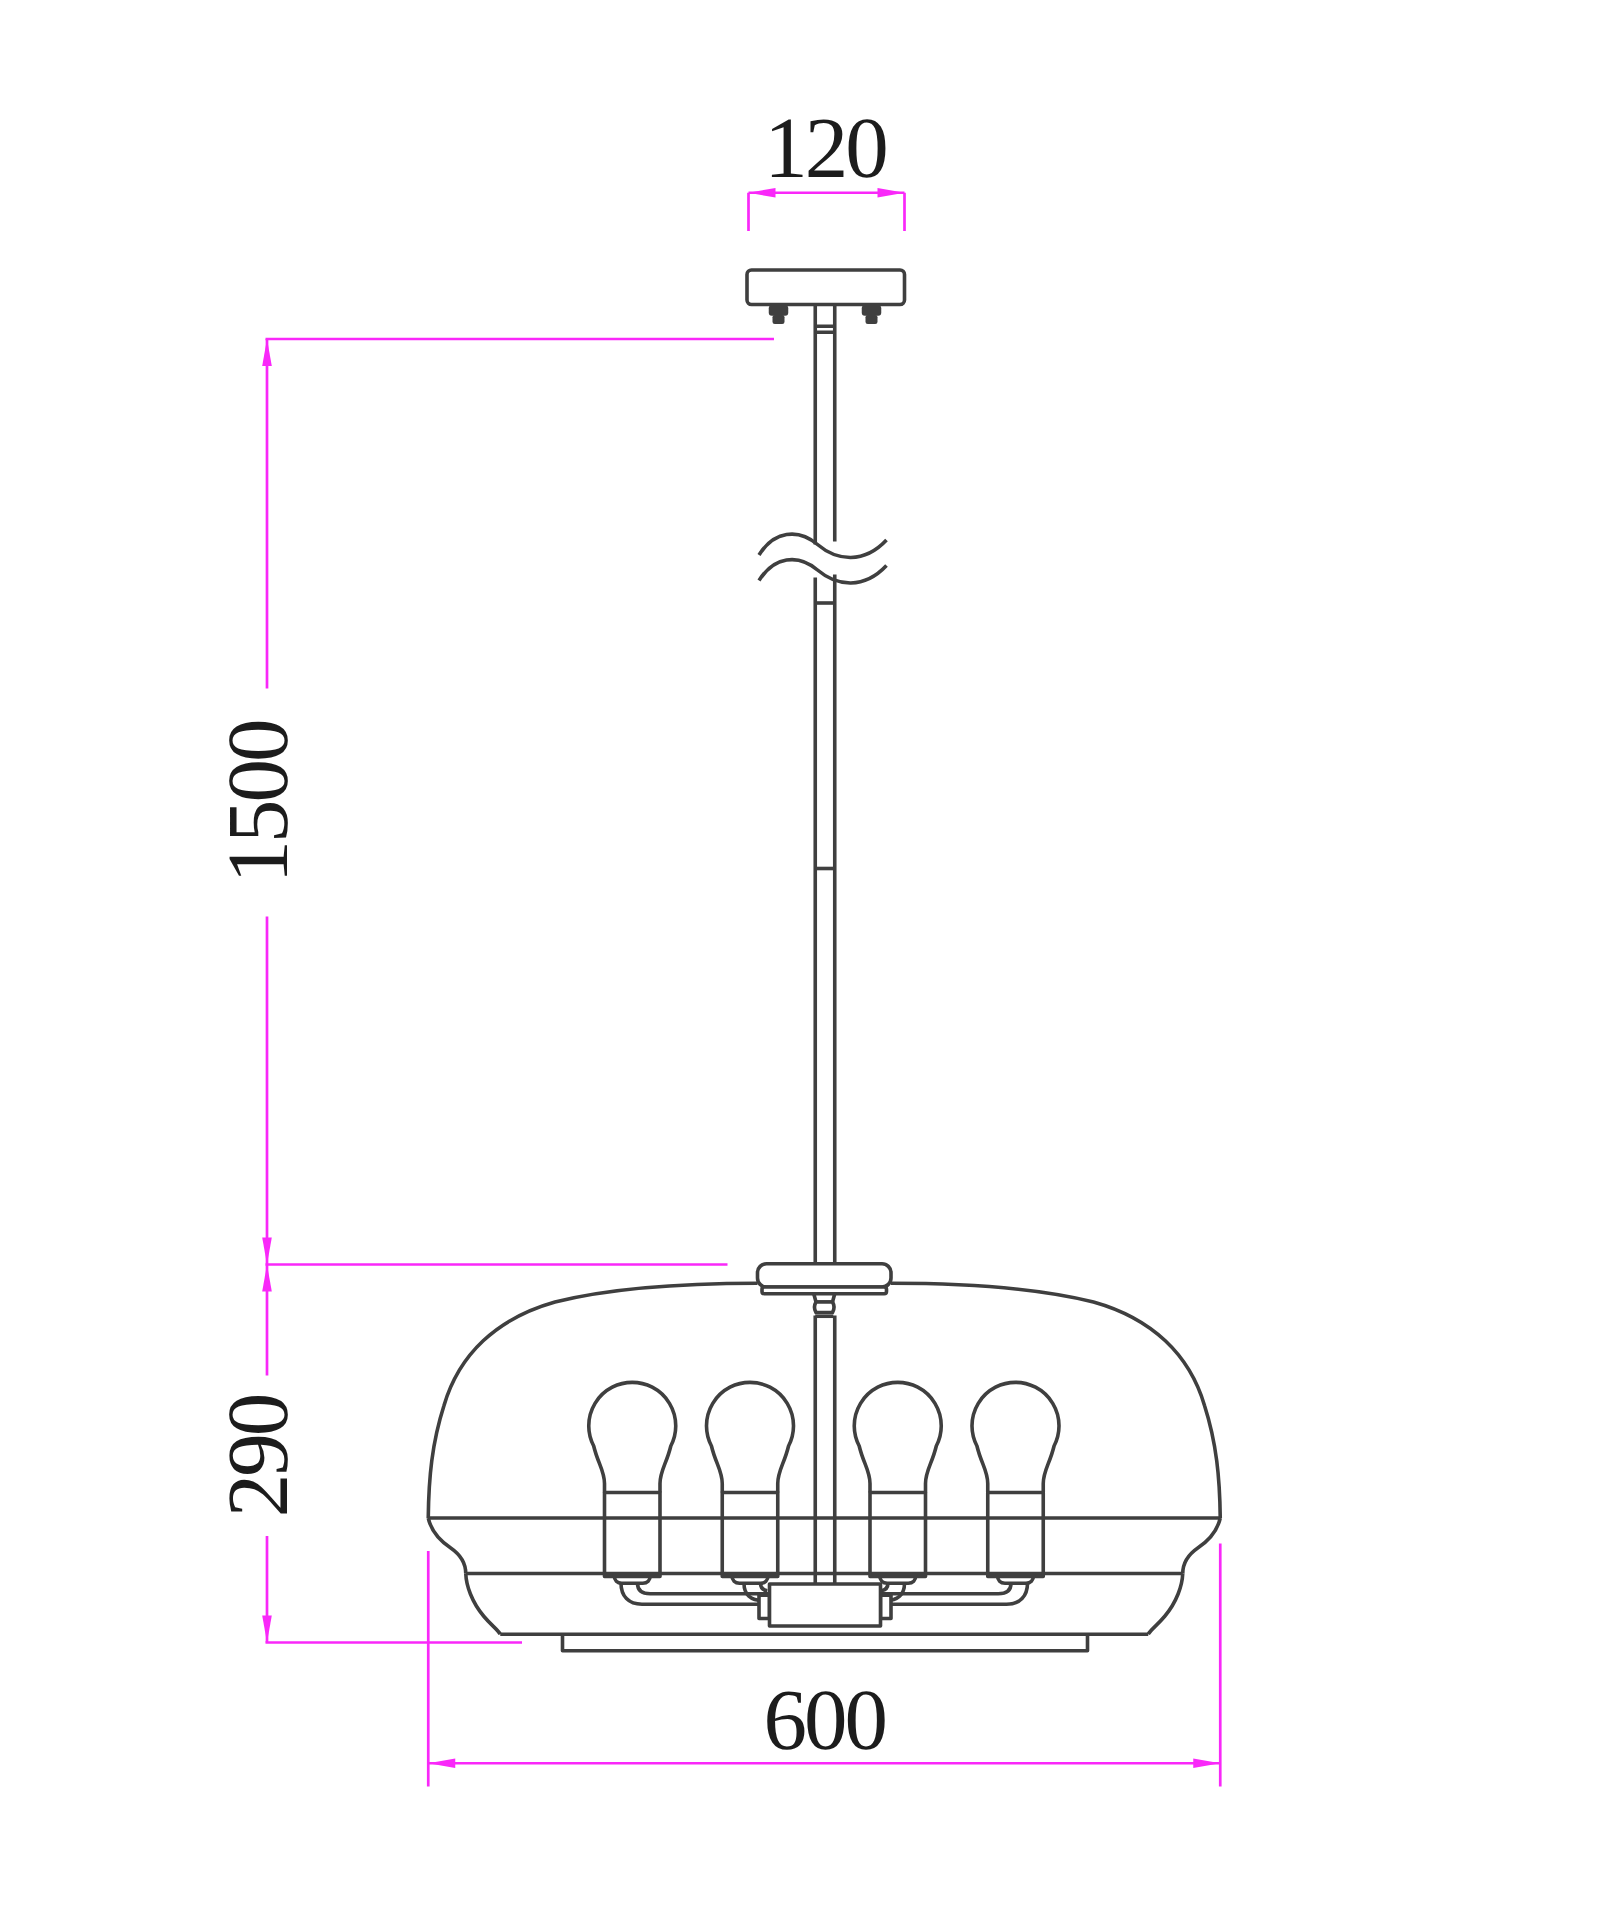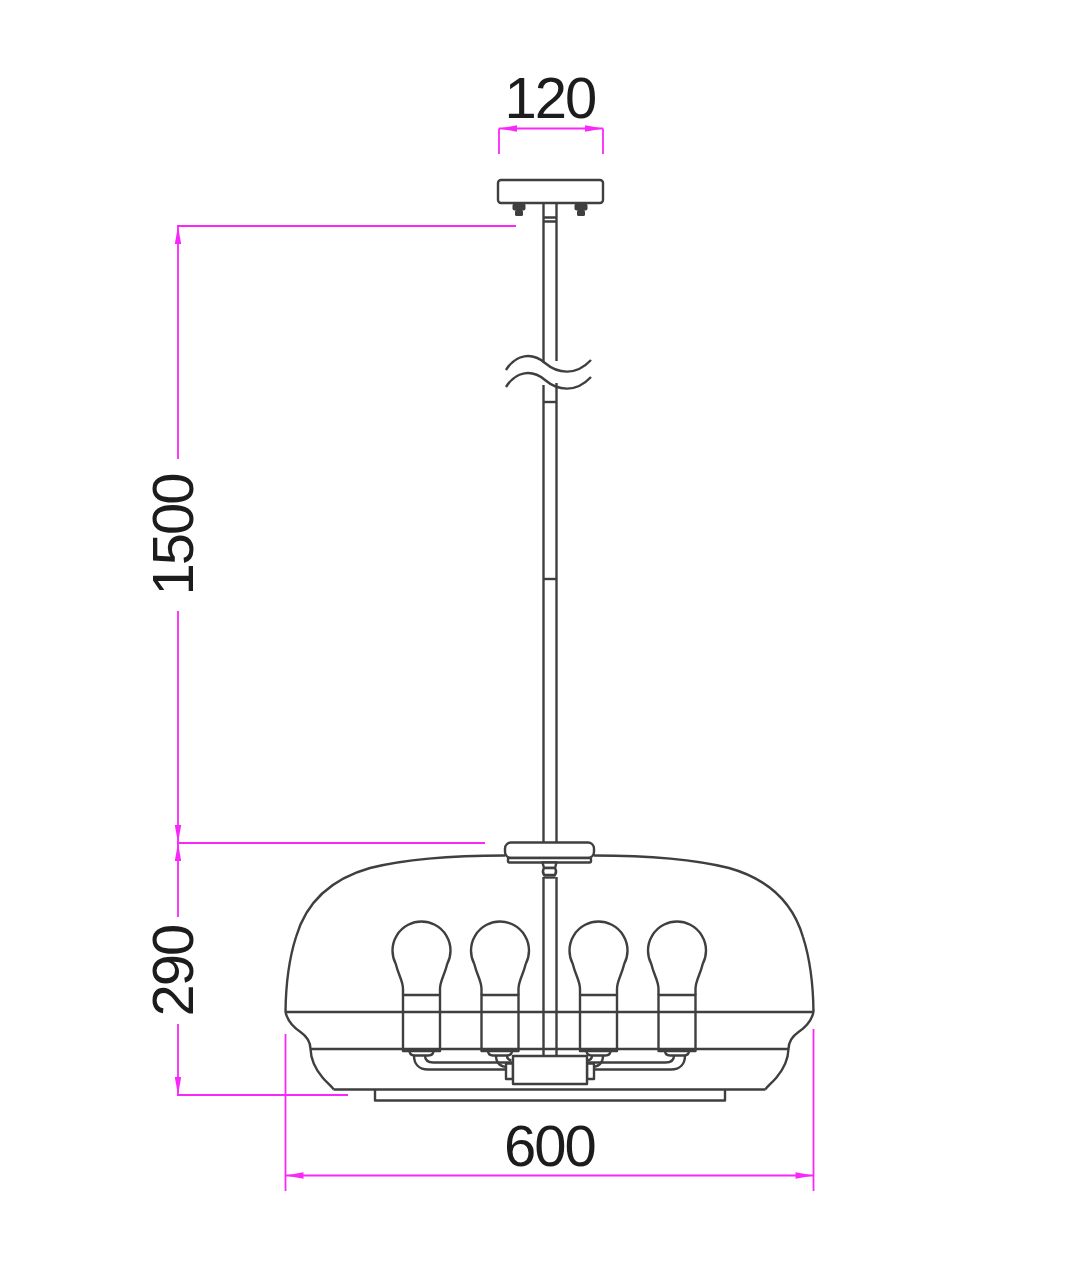--- a/index.html
+++ b/index.html
@@ -3,21 +3,21 @@
 <meta charset="utf-8">
 <style>
   :root{
     --dim-color:#f928f9;
     --outline:#3f3f3f;
     --label:#1c1c1c;
     --bg:#ffffff;
   }
   html,body{margin:0;padding:0;background:var(--bg);}
   .stage{position:relative;width:1080px;height:1271px;background:var(--bg);overflow:hidden;
-         font-family:Liberation Sans, sans-serif;}
+         font-family:Liberation Serif, serif;}
   svg{display:block;}
   .fx{stroke:var(--outline);stroke-width:2.4;fill:none;stroke-linejoin:round;}
   .fx-fill{stroke:var(--outline);stroke-width:2.4;fill:#ffffff;stroke-linejoin:round;}
   .fx-dark{fill:var(--outline);stroke:none;}
   .dim{stroke:var(--dim-color);stroke-width:1.8;fill:none;}
   .dim-arrow{fill:var(--dim-color);stroke:none;}
   .dim-text{fill:var(--label);font-size:58px;letter-spacing:-2px;}
 </style>
 </head>
 <body>

